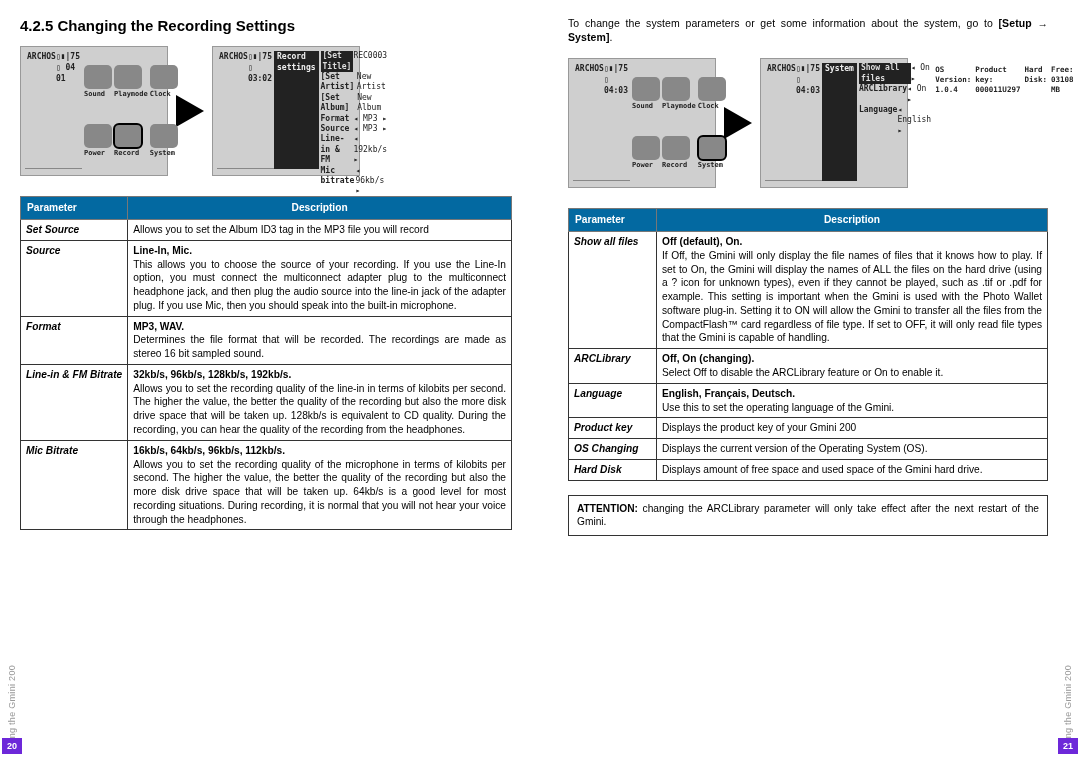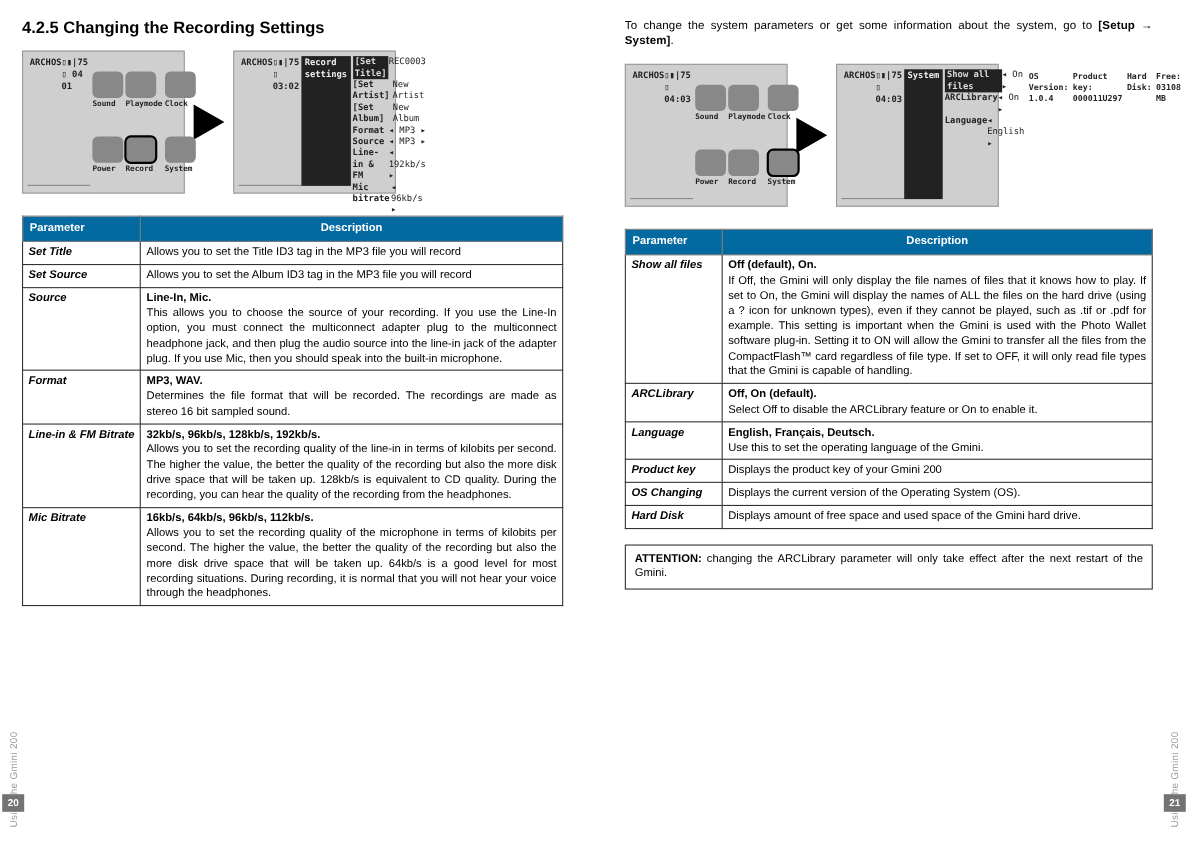--- a/index.html
+++ b/index.html
@@ -151,22 +151,22 @@
     font-size: 9px;
     color: #999;
     writing-mode: vertical-rl;
     transform: rotate(180deg);
     letter-spacing: 0.3px;
   }
   .sidebar.left { left: 6px; }
   .sidebar.right { right: 6px; }
   .pagenum {
     position: absolute;
-    bottom: 28px;
-    background: #737373;
+    bottom: 12px;
+    background: #6d28d9;
     color: #fff;
     font-size: 9px;
     font-weight: 700;
     padding: 2px 5px;
   }
   .pagenum.left { left: 2px; }
   .pagenum.right { right: 2px; }
 </style>
 </head>
 <body>
@@ -249,24 +249,20 @@
 
   <table class="params">
     <thead>
         <tr>
       <th>Parameter</th>
       <th>Description</th>
     </tr>
       </thead>
     <tbody>
         <tr>
-          <td class="param">Set Title</td>
-          <td class="desc">Allows you to set the Title ID3 tag in the MP3 file you will record</td>
-        </tr>
-        <tr>
           <td class="param">Set Source</td>
           <td class="desc">Allows you to set the Album ID3 tag in the MP3 file you will record</td>
         </tr>
         <tr>
           <td class="param">Source</td>
           <td class="desc"><b>Line-In, Mic.</b><br>This allows you to choose the source of your recording. If you use the Line-In option, you must connect the multiconnect adapter plug to the multiconnect headphone jack, and then plug the audio source into the line-in jack of the adapter plug. If you use Mic, then you should speak into the built-in microphone.</td>
         </tr>
         <tr>
           <td class="param">Format</td>
           <td class="desc"><b>MP3, WAV.</b><br>Determines the file format that will be recorded. The recordings are made as stereo 16 bit sampled sound.</td>
@@ -357,21 +353,21 @@
       <th>Description</th>
     </tr>
       </thead>
     <tbody>
         <tr>
           <td class="param">Show all files</td>
           <td class="desc"><b>Off (default), On.</b><br>If Off, the Gmini will only display the file names of files that it knows how to play. If set to On, the Gmini will display the names of ALL the files on the hard drive (using a ? icon for unknown types), even if they cannot be played, such as .tif or .pdf for example. This setting is important when the Gmini is used with the Photo Wallet software plug-in. Setting it to ON will allow the Gmini to transfer all the files from the CompactFlash™ card regardless of file type. If set to OFF, it will only read file types that the Gmini is capable of handling.</td>
         </tr>
         <tr>
           <td class="param">ARCLibrary</td>
-          <td class="desc"><b>Off, On (default).</b><br>Select Off to disable the ARCLibrary feature or On to enable it.</td>
+          <td class="desc"><b>Off, On (changing).</b><br>Select Off to disable the ARCLibrary feature or On to enable it.</td>
         </tr>
         <tr>
           <td class="param">Language</td>
           <td class="desc"><b>English, Français, Deutsch.</b><br>Use this to set the operating language of the Gmini.</td>
         </tr>
         <tr>
           <td class="param">Product key</td>
           <td class="desc">Displays the product key of your Gmini 200</td>
         </tr>
         <tr>

